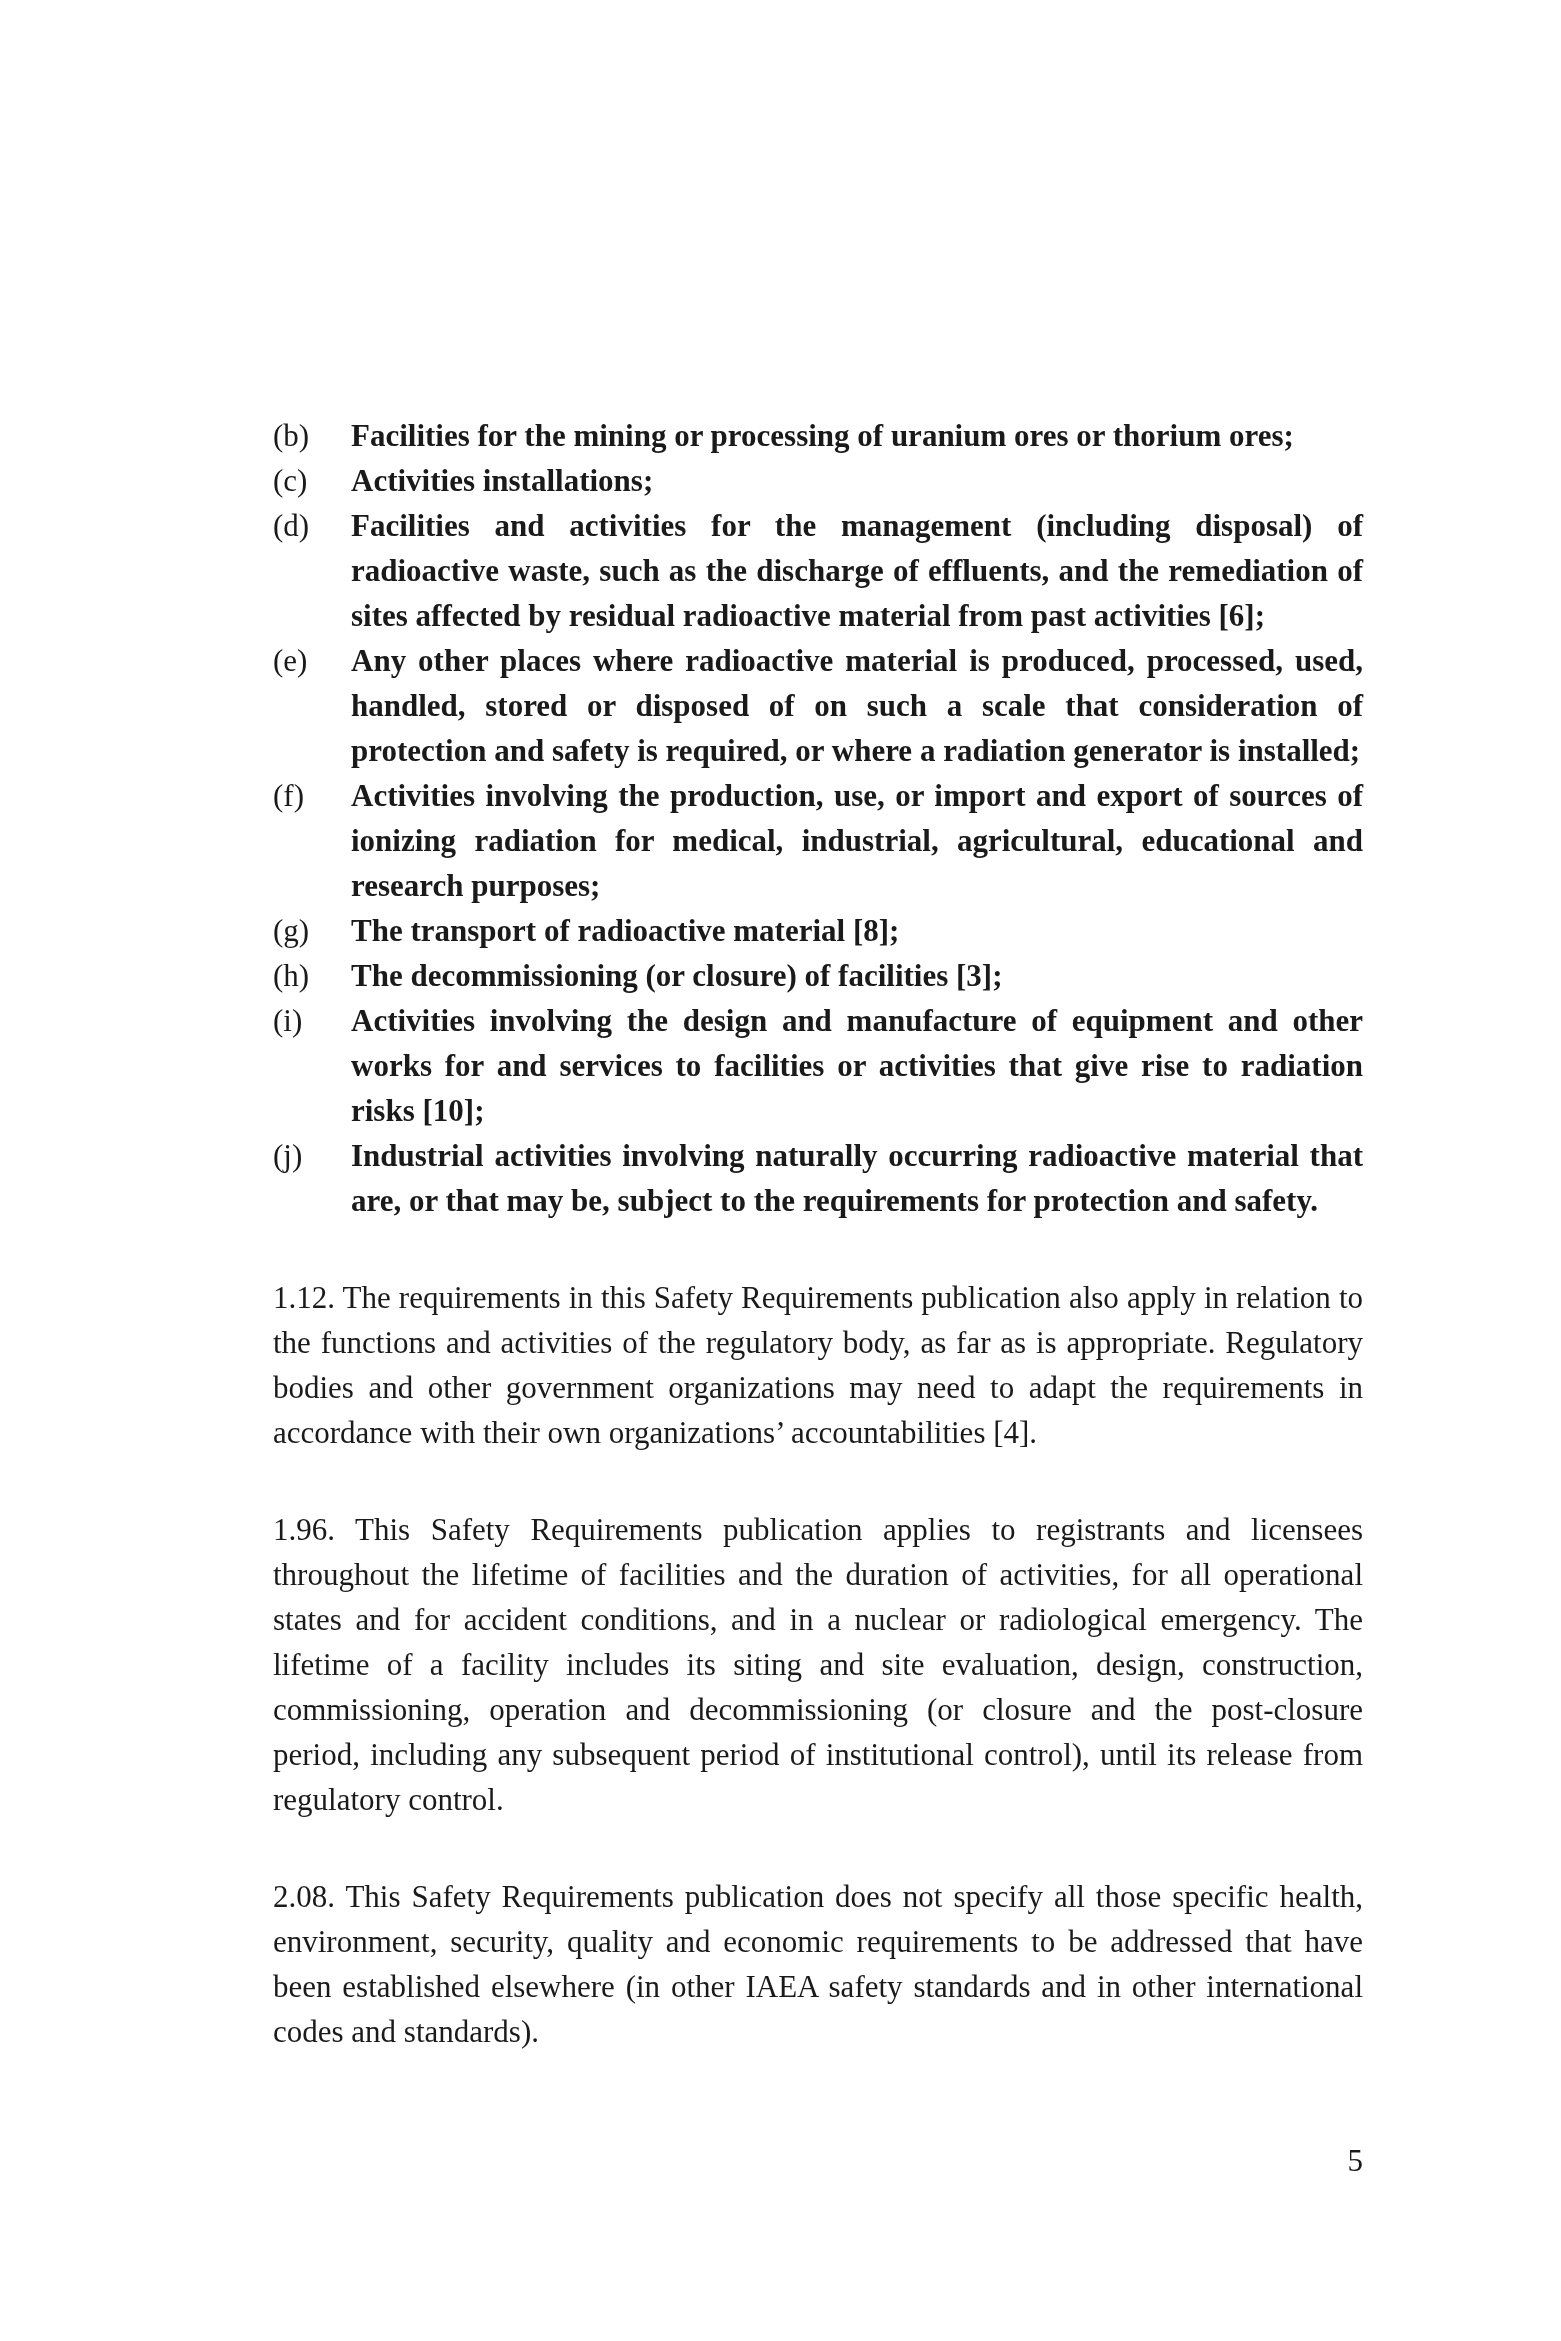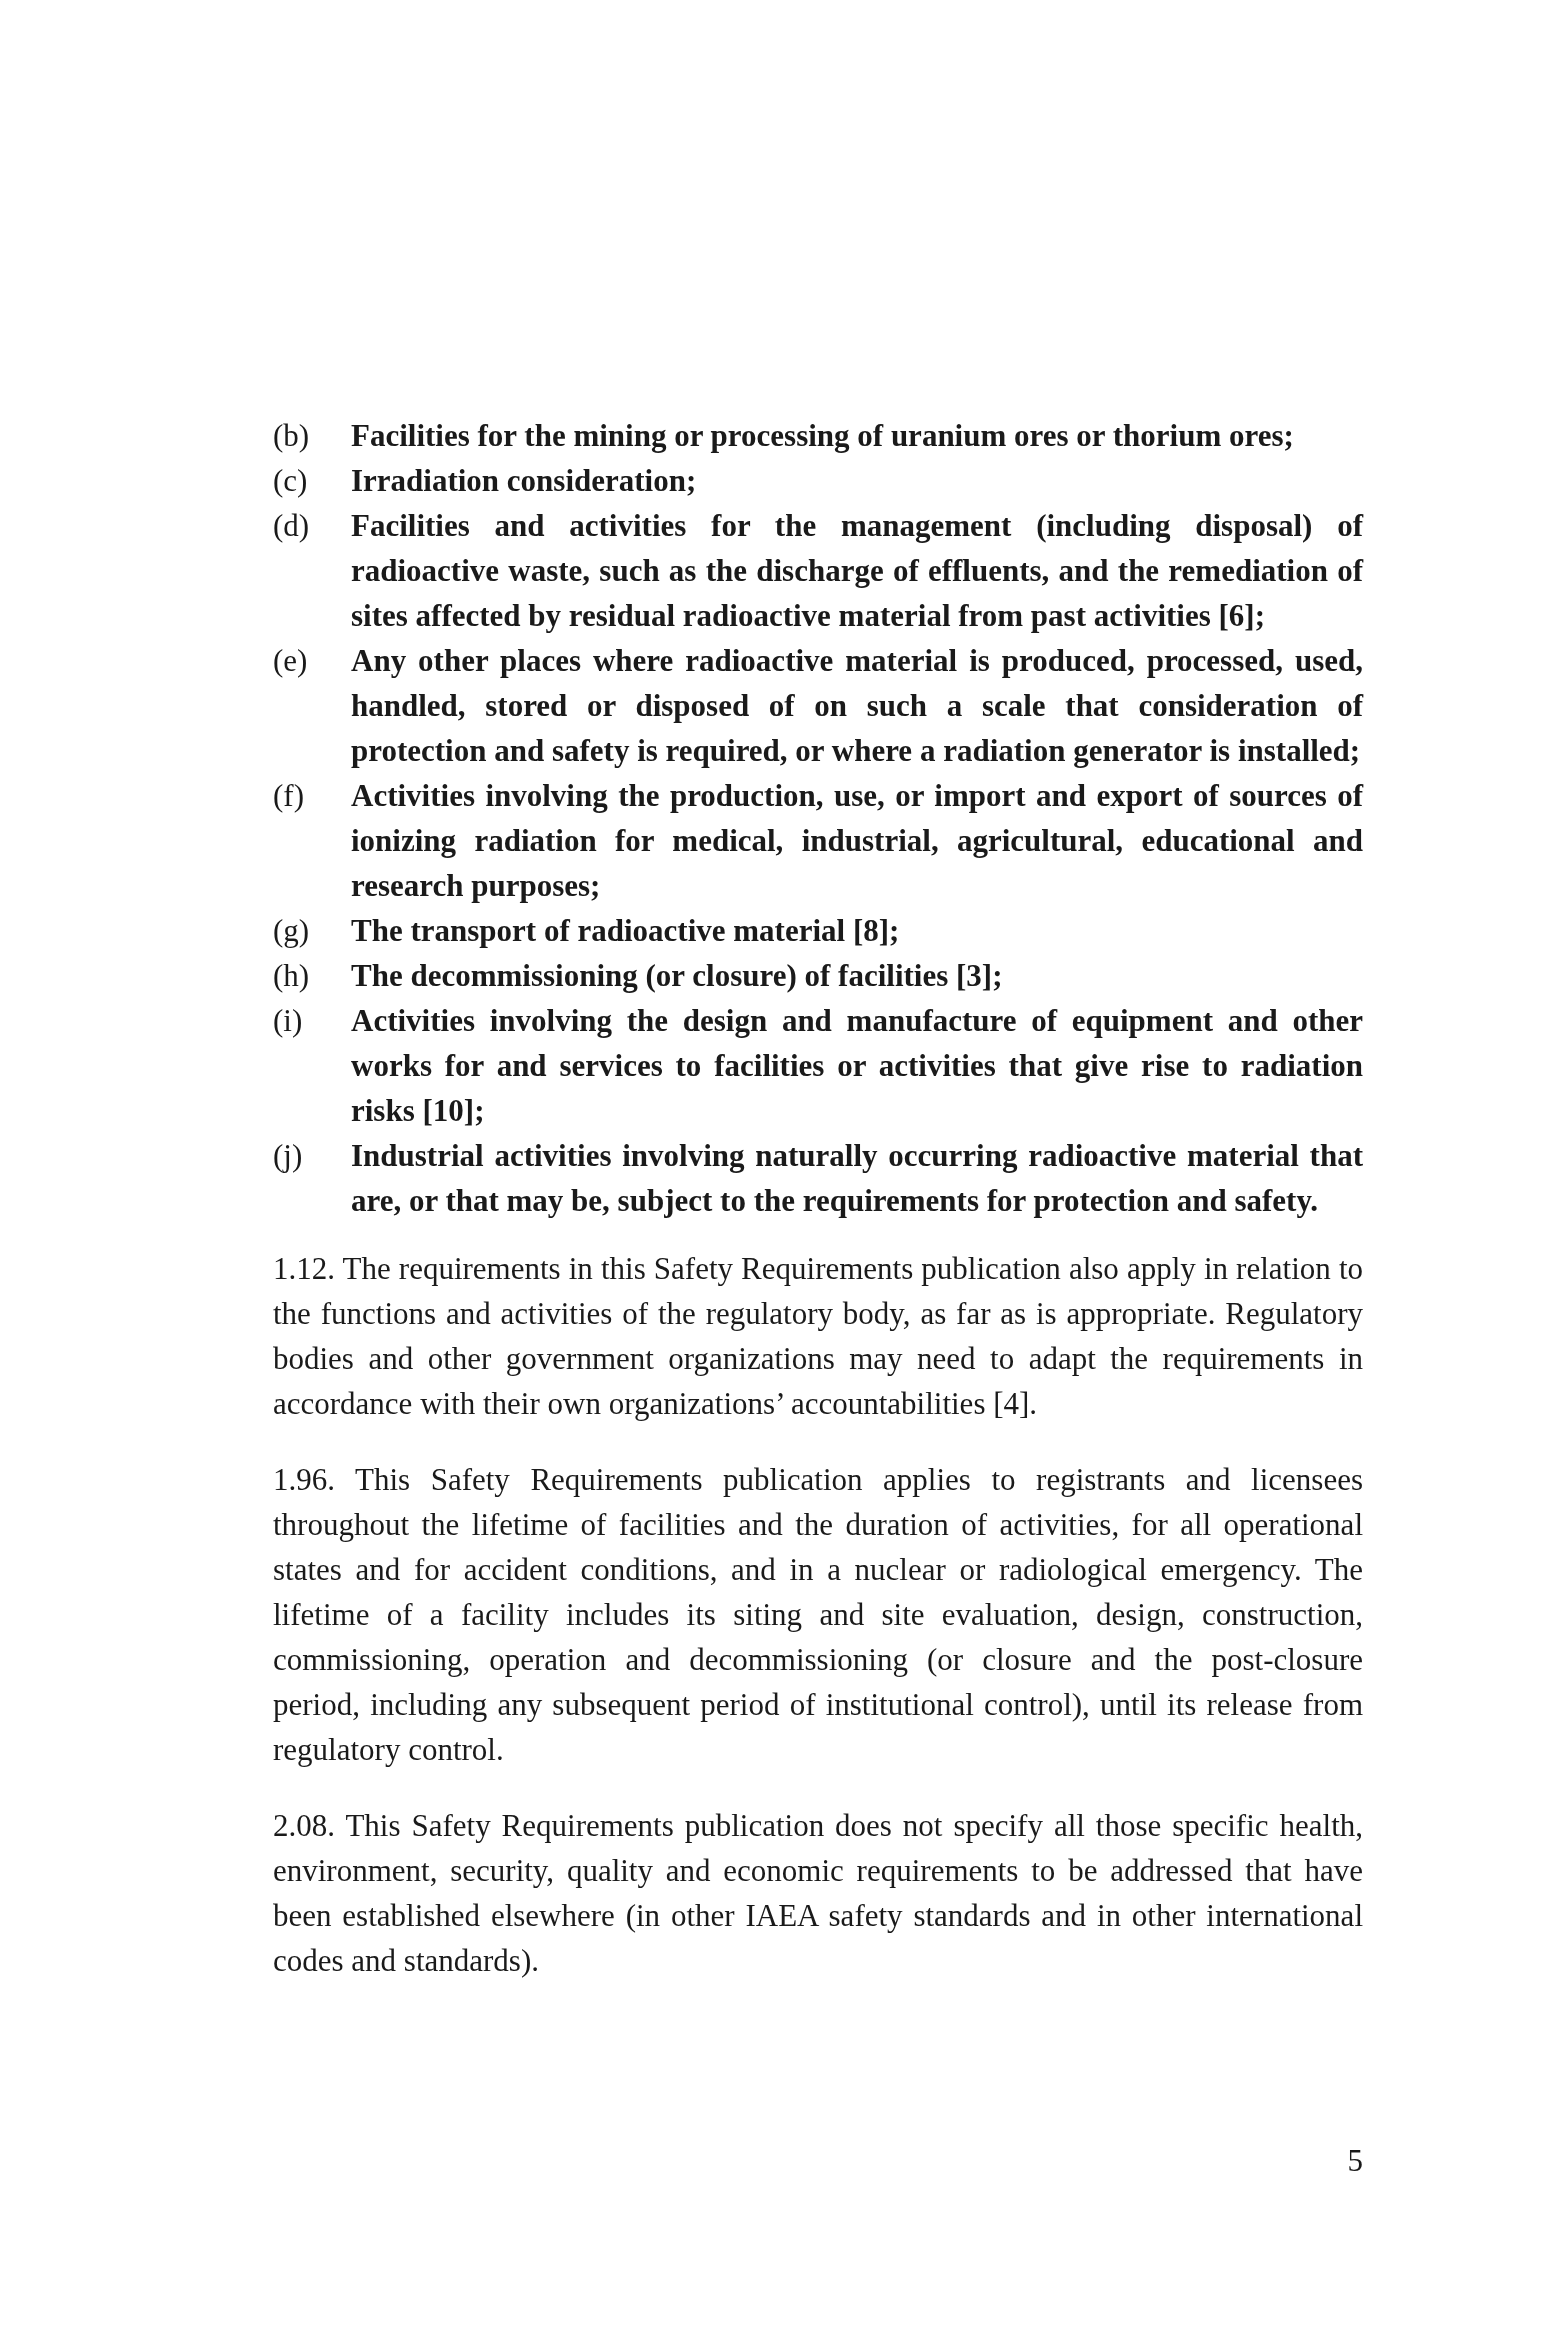--- a/index.html
+++ b/index.html
@@ -37,21 +37,21 @@
     flex: 0 0 78px;
     width: 78px;
   }
   .item-text {
     flex: 1 1 auto;
     text-align: justify;
     text-align-last: left;
     font-weight: bold;
   }
   .para {
-    margin-top: 23px;
+    margin-top: 52px;
     text-align: justify;
     text-align-last: left;
   }
   .page-number {
     position: absolute;
     left: 1338px;
     top: 2138px;
     width: 25px;
     text-align: right;
     font-size: 31px;
@@ -62,21 +62,21 @@
 <body>
 
 <div class="page">
   <ul class="list">
     <li class="list-item">
       <span class="marker">(b)</span>
       <span class="item-text">Facilities for the mining or processing of uranium ores or thorium ores;</span>
     </li>
     <li class="list-item">
       <span class="marker">(c)</span>
-      <span class="item-text">Irradiation consideration;</span>
+      <span class="item-text">Activities installations;</span>
     </li>
     <li class="list-item">
       <span class="marker">(d)</span>
       <span class="item-text">Facilities and activities for the management (including disposal) of radioactive waste, such as the discharge of effluents, and the remediation of sites affected by residual radioactive material from past activities [6];</span>
     </li>
     <li class="list-item">
       <span class="marker">(e)</span>
       <span class="item-text">Any other places where radioactive material is produced, processed, used, handled, stored or disposed of on such a scale that consideration of protection and safety is required, or where a radiation generator is installed;</span>
     </li>
     <li class="list-item">

